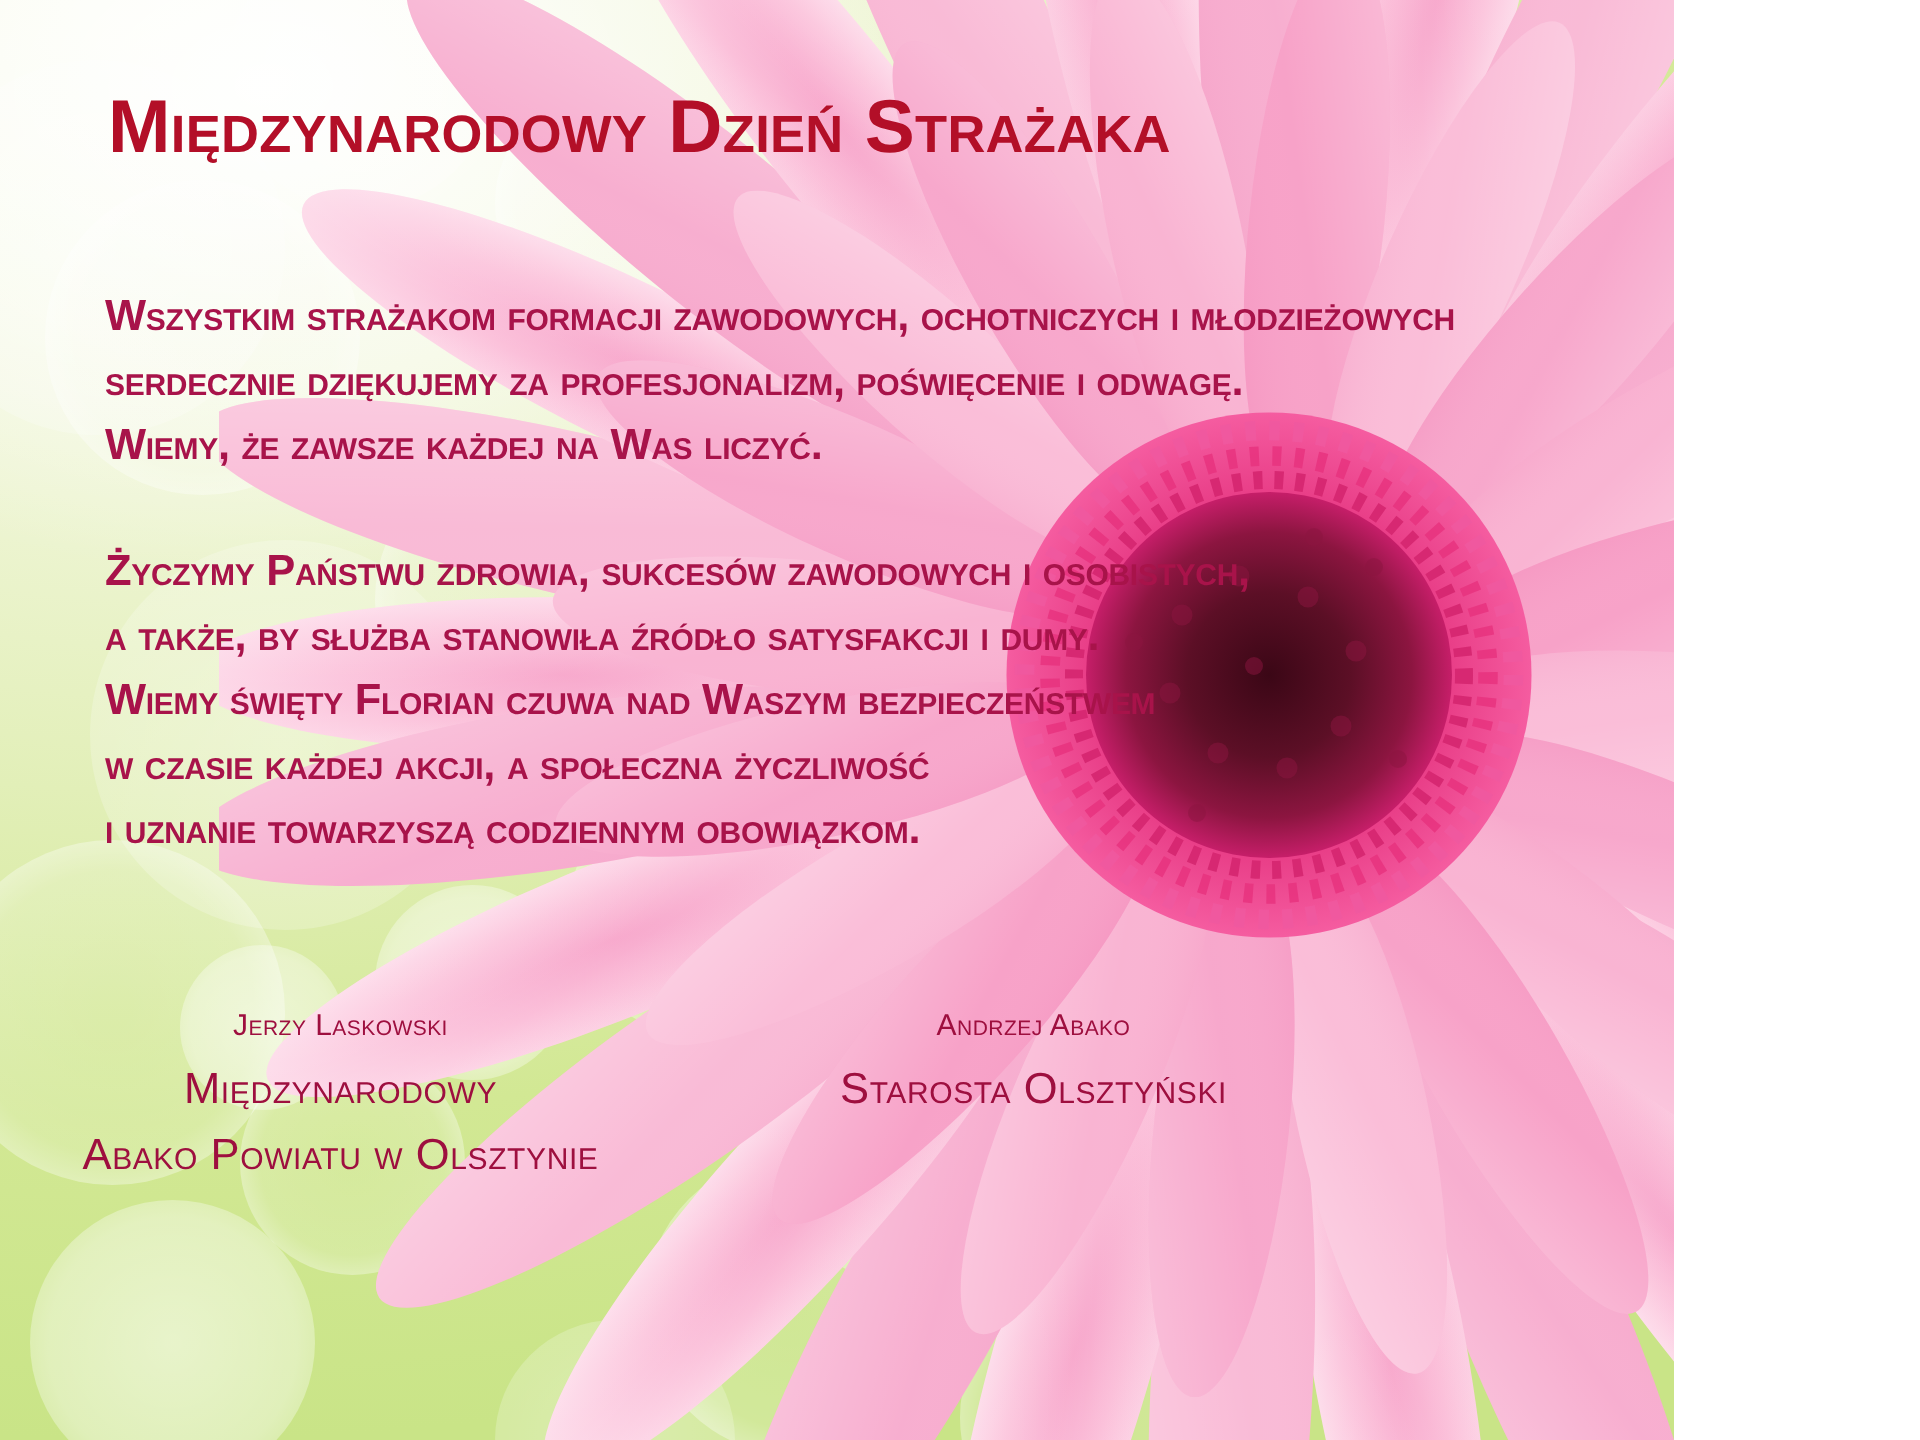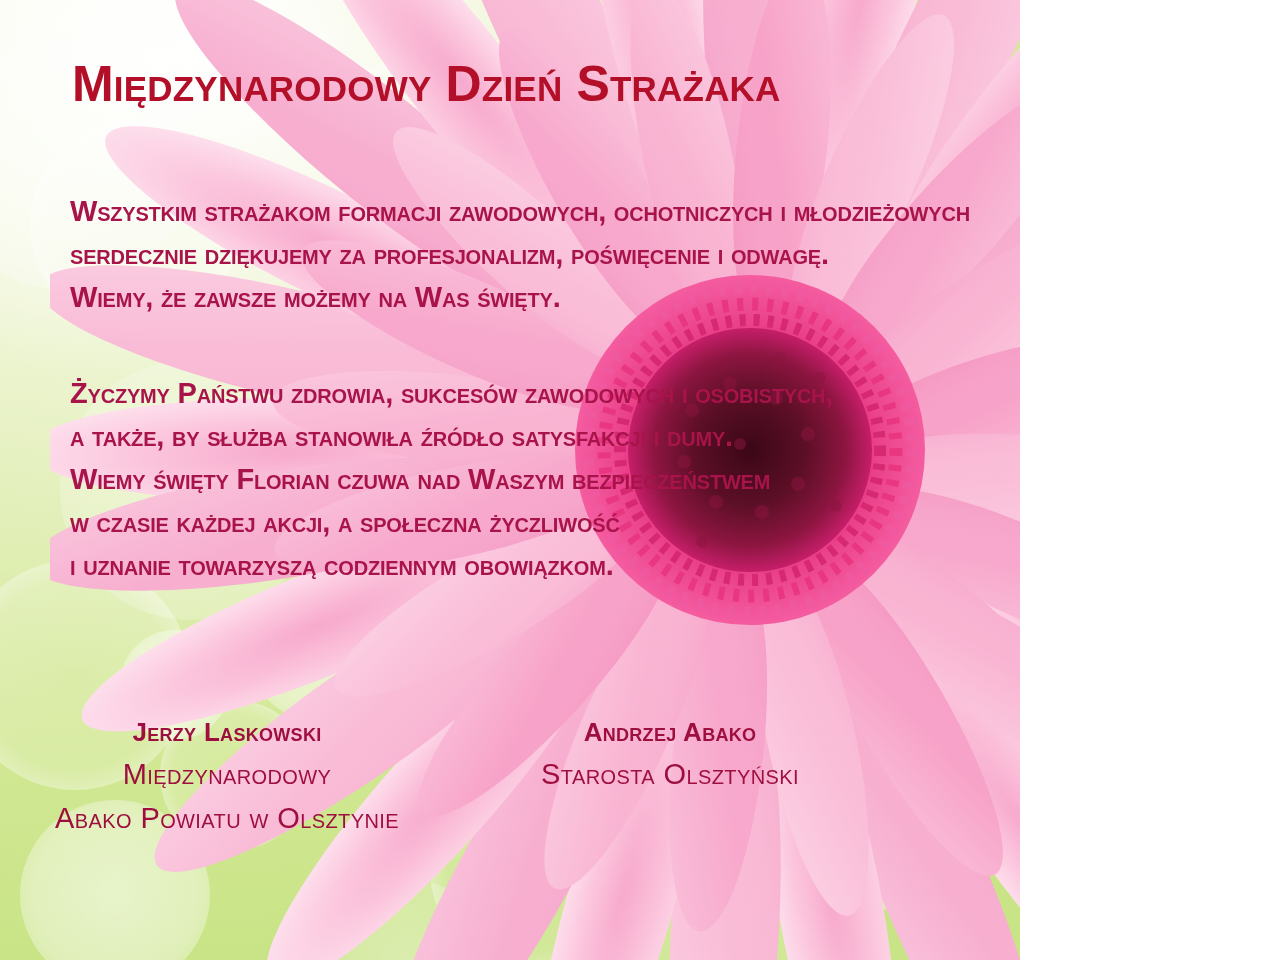--- a/index.html
+++ b/index.html
@@ -4,21 +4,21 @@
 <title>Międzynarodowy Dzień Strażaka</title>
 <style>
   html, body {
     margin: 0;
     padding: 0;
     background: #ffffff;
   }
 
   .card {
     position: relative;
-    width: 1020px;
+    width: 1116px;
     height: 960px;
     overflow: hidden;
     font-family: "Liberation Sans", sans-serif;
     
     background:
       radial-gradient(ellipse 70% 55% at 16% 6%, rgba(255,255,255,0.96) 0%, rgba(255,255,255,0.0) 62%),
       radial-gradient(ellipse 120% 100% at 10% 0%, #fbfdf2 0%, #f2f7dd 28%, #e2efb8 55%, #d2e894 78%, #c9e487 100%);
   }
 
   
@@ -75,45 +75,44 @@
     left: 70px;
     color: #a8134a;
     font-variant: small-caps;
     font-weight: 700;
     font-size: 29px;
     line-height: 43px;
     letter-spacing: -0.2px;
     white-space: nowrap;
   }
   .para-1 { top: 190px; }
-  .para-2 { top: 372px; }
+  .para-2 { top: 360px; }
   .body-block p { margin: 0; }
 
   .signatures {
     position: absolute;
     left: 0;
     top: 664px;
     width: 100%;
     color: #9e0f3f;
     font-variant: small-caps;
   }
   .sig {
     position: absolute;
     text-align: center;
     white-space: nowrap;
   }
   .sig-left  { left: 12px;  width: 430px; }
-  .sig-right { left: 455px; width: 430px; }
+  .sig-right { left: 474px; width: 430px; }
 
   .sig .name {
-    font-size: 26px;
-    font-weight: 700;
+    font-size: 20px;
+    font-weight: 400;
     line-height: 40px;
     letter-spacing: 0.3px;
-    margin-top: 48px;
   }
   .sig .role {
     font-size: 29px;
     font-weight: 400;
     line-height: 44px;
     letter-spacing: 0.4px;
   }
 </style>
 </head>
 <body>
@@ -401,21 +400,21 @@
     </svg>
   </div>
 
   <div class="text-layer">
 
     <h1 class="title">Międzynarodowy Dzień Strażaka</h1>
 
     <div class="body-block para-1">
       <p>Wszystkim strażakom formacji zawodowych, ochotniczych i młodzieżowych</p>
       <p>serdecznie dziękujemy za profesjonalizm, poświęcenie i odwagę.</p>
-      <p>Wiemy, że zawsze możemy na Was święty.</p>
+      <p>Wiemy, że zawsze każdej na Was liczyć.</p>
     </div>
 
     <div class="body-block para-2">
       <p>Życzymy Państwu zdrowia, sukcesów zawodowych i osobistych,</p>
       <p>a także, by służba stanowiła źródło satysfakcji i dumy.</p>
       <p>Wiemy święty Florian czuwa nad Waszym bezpieczeństwem</p>
       <p>w czasie każdej akcji, a społeczna życzliwość</p>
       <p>i uznanie towarzyszą codziennym obowiązkom.</p>
     </div>
 

